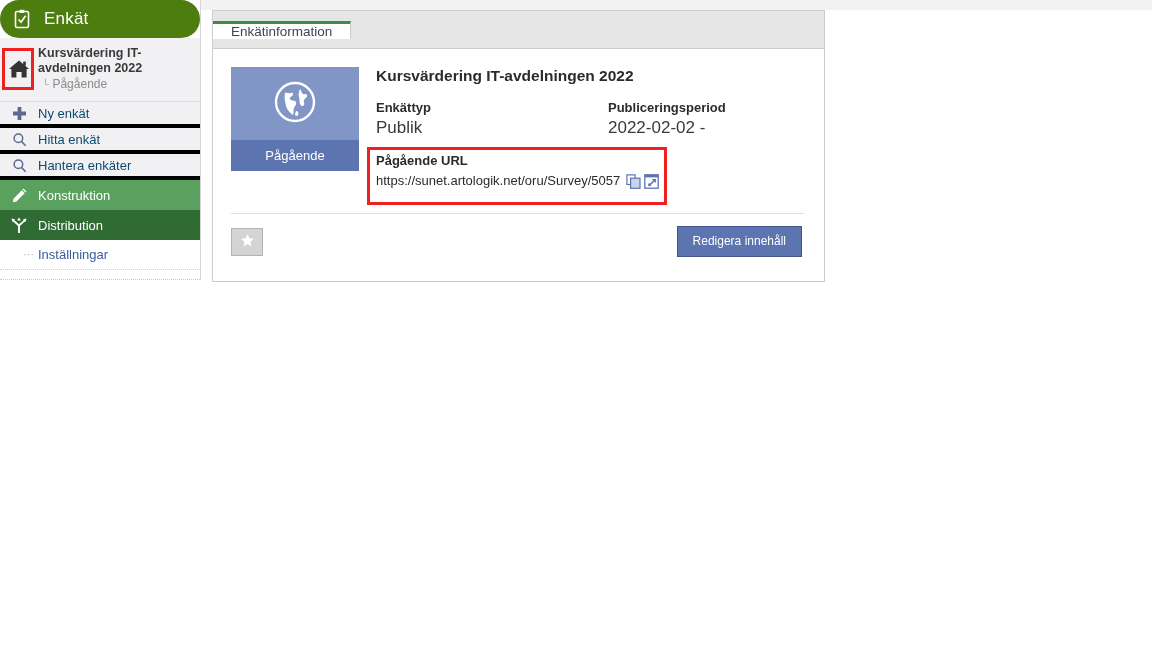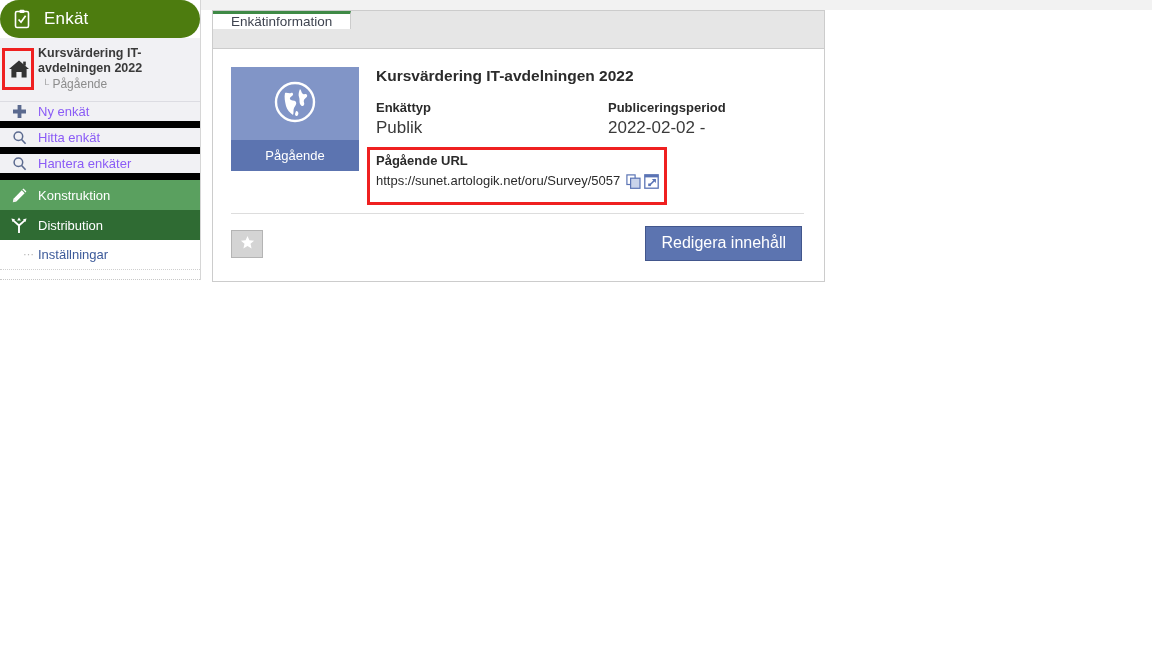--- a/index.html
+++ b/index.html
@@ -89,25 +89,25 @@
     color: #8c8c8c;
     line-height: 16px;
     padding-left: 4px;
   }
   .survey-sub .elbow { font-size: 10px; color:#9a9a9a; }
 
   .nav-item {
     display: flex;
     align-items: center;
     height: 26px;
-    border-bottom: 7px solid #000000;
+    border-bottom: 4px solid #000000;
     background: #f1f1f4;
     box-sizing: border-box;
     font-size: 13px;
-    color: #8b5cf6;
+    color: #0c4a6e;
   }
   .nav-item .nav-icon {
     width: 38px;
     flex: 0 0 38px;
     display: flex; align-items: center; justify-content: center;
   }
   .nav-item.section {
     height: 30px;
     color: #ffffff;
     border-bottom: none;
@@ -161,21 +161,21 @@
     height: 272px;
     background: #ffffff;
     border: 1px solid #cccccc;
     box-sizing: border-box;
   }
   #tabbar {
     height: 38px;
     background: #e6e6e6;
     border-bottom: 1px solid #cccccc;
     display: flex;
-    align-items: flex-start;
+    align-items: center;
     box-sizing: border-box;
   }
   .tab {
     background: #ffffff;
     border-top: 3px solid #3f8a46;
     border-right: 1px solid #cccccc;
     margin-bottom: -1px;
     padding: 0 18px;
     display: flex;
     align-items: center;
@@ -276,21 +276,21 @@
     width: 32px; height: 28px;
     background: #d4d4d4;
     border: 1px solid #b4b4b4;
     display: flex; align-items: center; justify-content: center;
     box-sizing: border-box;
   }
   .primary-btn {
     background: #5c74b0;
     border: 1px solid #42568c;
     color: #ffffff;
-    font-size: 16px;
+    font-size: 12px;
     padding: 7px 15px 8px 15px;
     box-sizing: border-box;
   }
 </style>
 </head>
 <body>
 
 <div id="top-strip"></div>
 
 <div id="sidebar">

